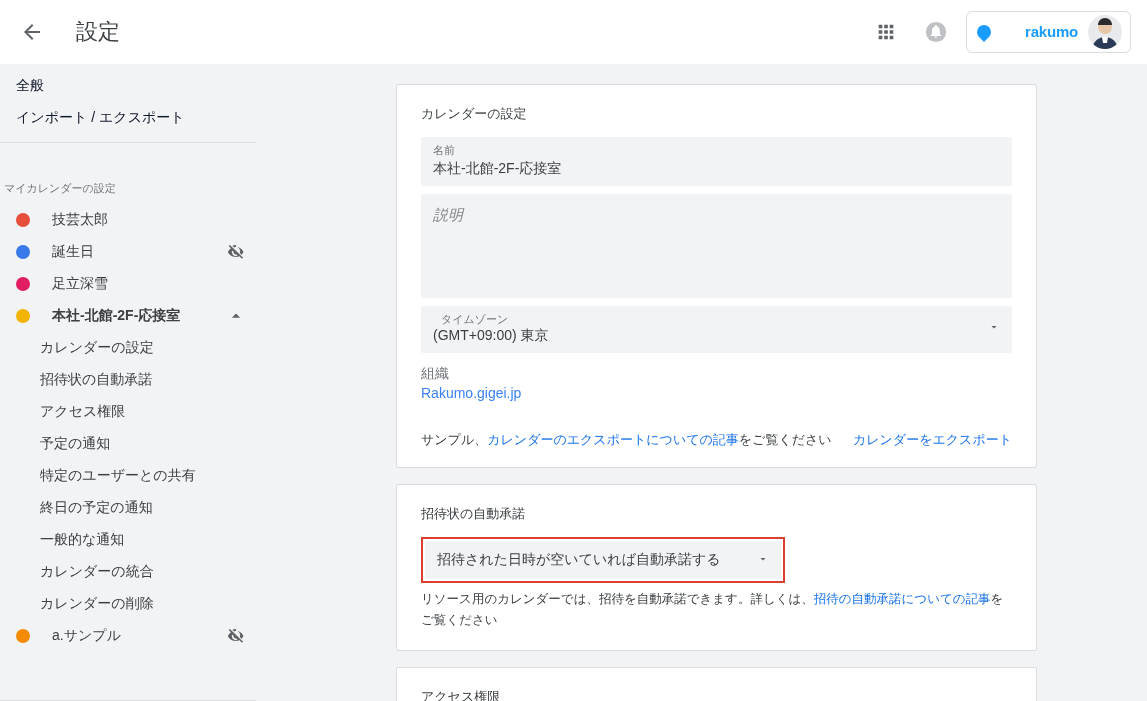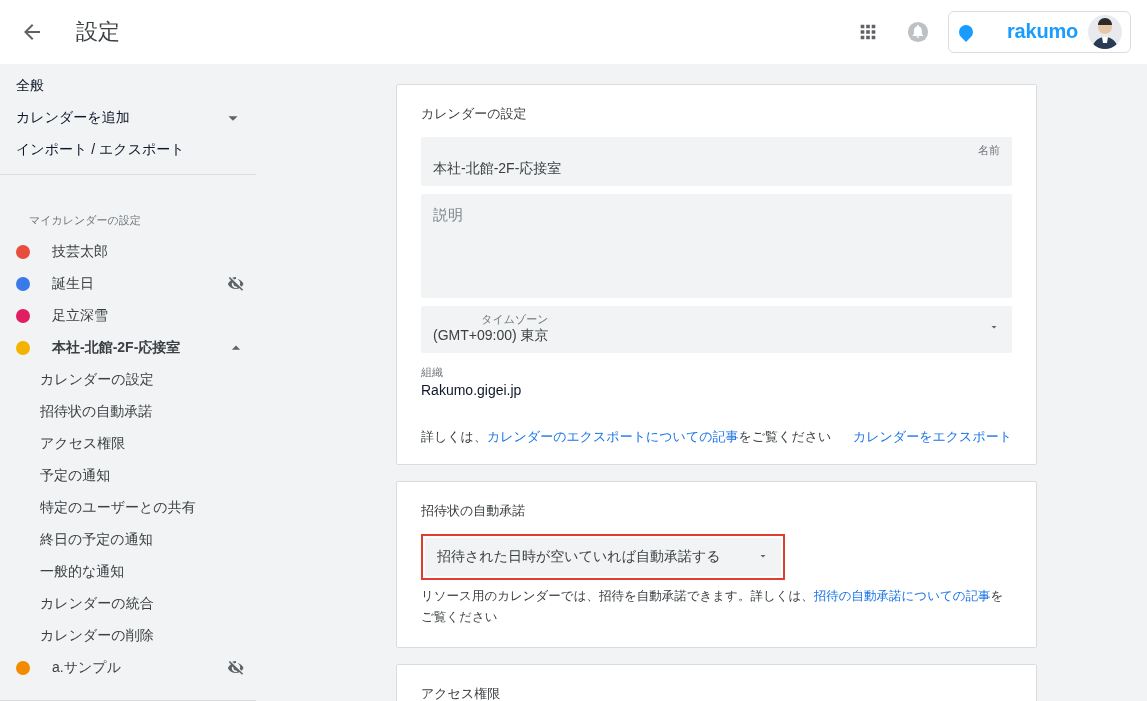--- a/index.html
+++ b/index.html
@@ -55,21 +55,21 @@
     border-radius: 6px;
     padding: 4px 8px 4px 10px;
     display: flex;
     align-items: center;
     gap: 6px;
     height: 42px;
   }
   .brand-box .logo-text {
     color: #1a9cff;
     font-weight: 600;
-    font-size: 20px;
+    font-size: 15px;
     letter-spacing: -0.2px;
     margin-left: 28px;
   }
   .brand-box .logo-glyph {
     width: 14px; height: 14px;
     border-radius: 50% 50% 50% 0;
     background: #1a9cff;
     transform: rotate(-45deg);
   }
   .avatar {
@@ -117,21 +117,21 @@
   .sb-item .label { flex: 1; }
   .sb-item .chev {
     width: 22px; height: 22px;
     color: #5f6368;
   }
   .sb-item .chev svg { width: 100%; height: 100%; fill: currentColor; }
   .sb-sep { border-top: 1px solid #dadce0; margin: 8px 0; }
   .sb-heading {
     font-size: 11px;
     color: #70757a;
-    padding: 6px 29px 8px;
+    padding: 6px 4px 8px;
     font-weight: 500;
     margin-top: 32px;
   }
   .cal-item {
     display: flex;
     align-items: center;
     padding: 0 10px 0 16px;
     height: 32px;
     cursor: pointer;
   }
@@ -174,35 +174,34 @@
   .fld {
     background: #f1f3f4;
     border-radius: 2px;
     padding: 6px 12px 8px;
     margin-bottom: 8px;
   }
   .fld .small-label {
     font-size: 11px;
     color: #70757a;
     margin-bottom: 2px;
-    text-align: right;
   }
   .fld .value {
     font-size: 14px;
     color: #3c4043;
   }
   .fld.tall { min-height: 104px; padding-top: 12px; }
-  .fld.tall .placeholder { color: #80868b; font-size: 15px; }
+  .fld.tall .placeholder { color: #80868b; font-size: 15px; font-style: italic; }
   .fld.select {
     display: flex; align-items: center; justify-content: space-between;
   }
   .fld.select .sel-body .small-label { margin-bottom: 0; margin-left: 8px; }
   .fld.select .caret { color: #5f6368; }
-  .kv-label { font-size: 11px; color: #70757a; margin-top: 12px; }
-  .kv-value { font-size: 14px; color: #0f172a; margin-top: 2px; }
+  .kv-label { font-size: 14px; color: #70757a; margin-top: 12px; }
+  .kv-value { font-size: 14px; color: #3b82f6; margin-top: 2px; }
   .info-row {
     display: flex; justify-content: space-between; margin-top: 30px;
     font-size: 13px;
   }
   .info-row .help { color: #3c4043; }
   .info-row a, .link { color: #1a73e8; text-decoration: none; cursor: pointer; }
   .dropdown-redbox {
     border: 2px solid #de3e2d;
     padding: 2px;
     display: inline-block;
@@ -257,26 +256,20 @@
   </div>
 </div>
 
 <div class="layout">
 
   <div class="sidebar">
     <div class="sb-item">
       <span class="label">全般</span>
     </div>
     <div class="sb-item">
-      <span class="label">カレンダーを追加</span>
-      <span class="chev"><svg viewBox="0 0 24 24">
-            <path d="M7 10l5 5 5-5z"></path>
-          </svg></span>
-    </div>
-    <div class="sb-item">
       <span class="label">インポート / エクスポート</span>
     </div>
 
     <div class="sb-sep"></div>
     <div class="sb-heading">マイカレンダーの設定</div>
 
     <div id="cal-list">
         <div class="cal-item">
           <span class="dot" style="background:#e84e3c"></span>
           <span class="label">技芸太郎</span>
@@ -343,21 +336,21 @@
         <span class="caret"><svg width="12" height="12" viewBox="0 0 24 24">
               <path d="M7 10l5 5 5-5z" fill="currentColor"></path>
             </svg></span>
       </div>
 
       <div class="kv-label">組織</div>
       <div class="kv-value">Rakumo.gigei.jp</div>
 
       <div class="info-row">
         <span class="help">
-          <span>詳しくは、</span><a class="link">カレンダーのエクスポートについての記事</a><span>をご覧ください</span>
+          <span>サンプル、</span><a class="link">カレンダーのエクスポートについての記事</a><span>をご覧ください</span>
         </span>
         <a class="link">カレンダーをエクスポート</a>
       </div>
     </div>
 
     <div class="card">
       <div class="section-title">招待状の自動承諾</div>
       <div class="dropdown-redbox">
         <div class="dropdown-inner">
           <span class="txt">招待された日時が空いていれば自動承諾する</span>

